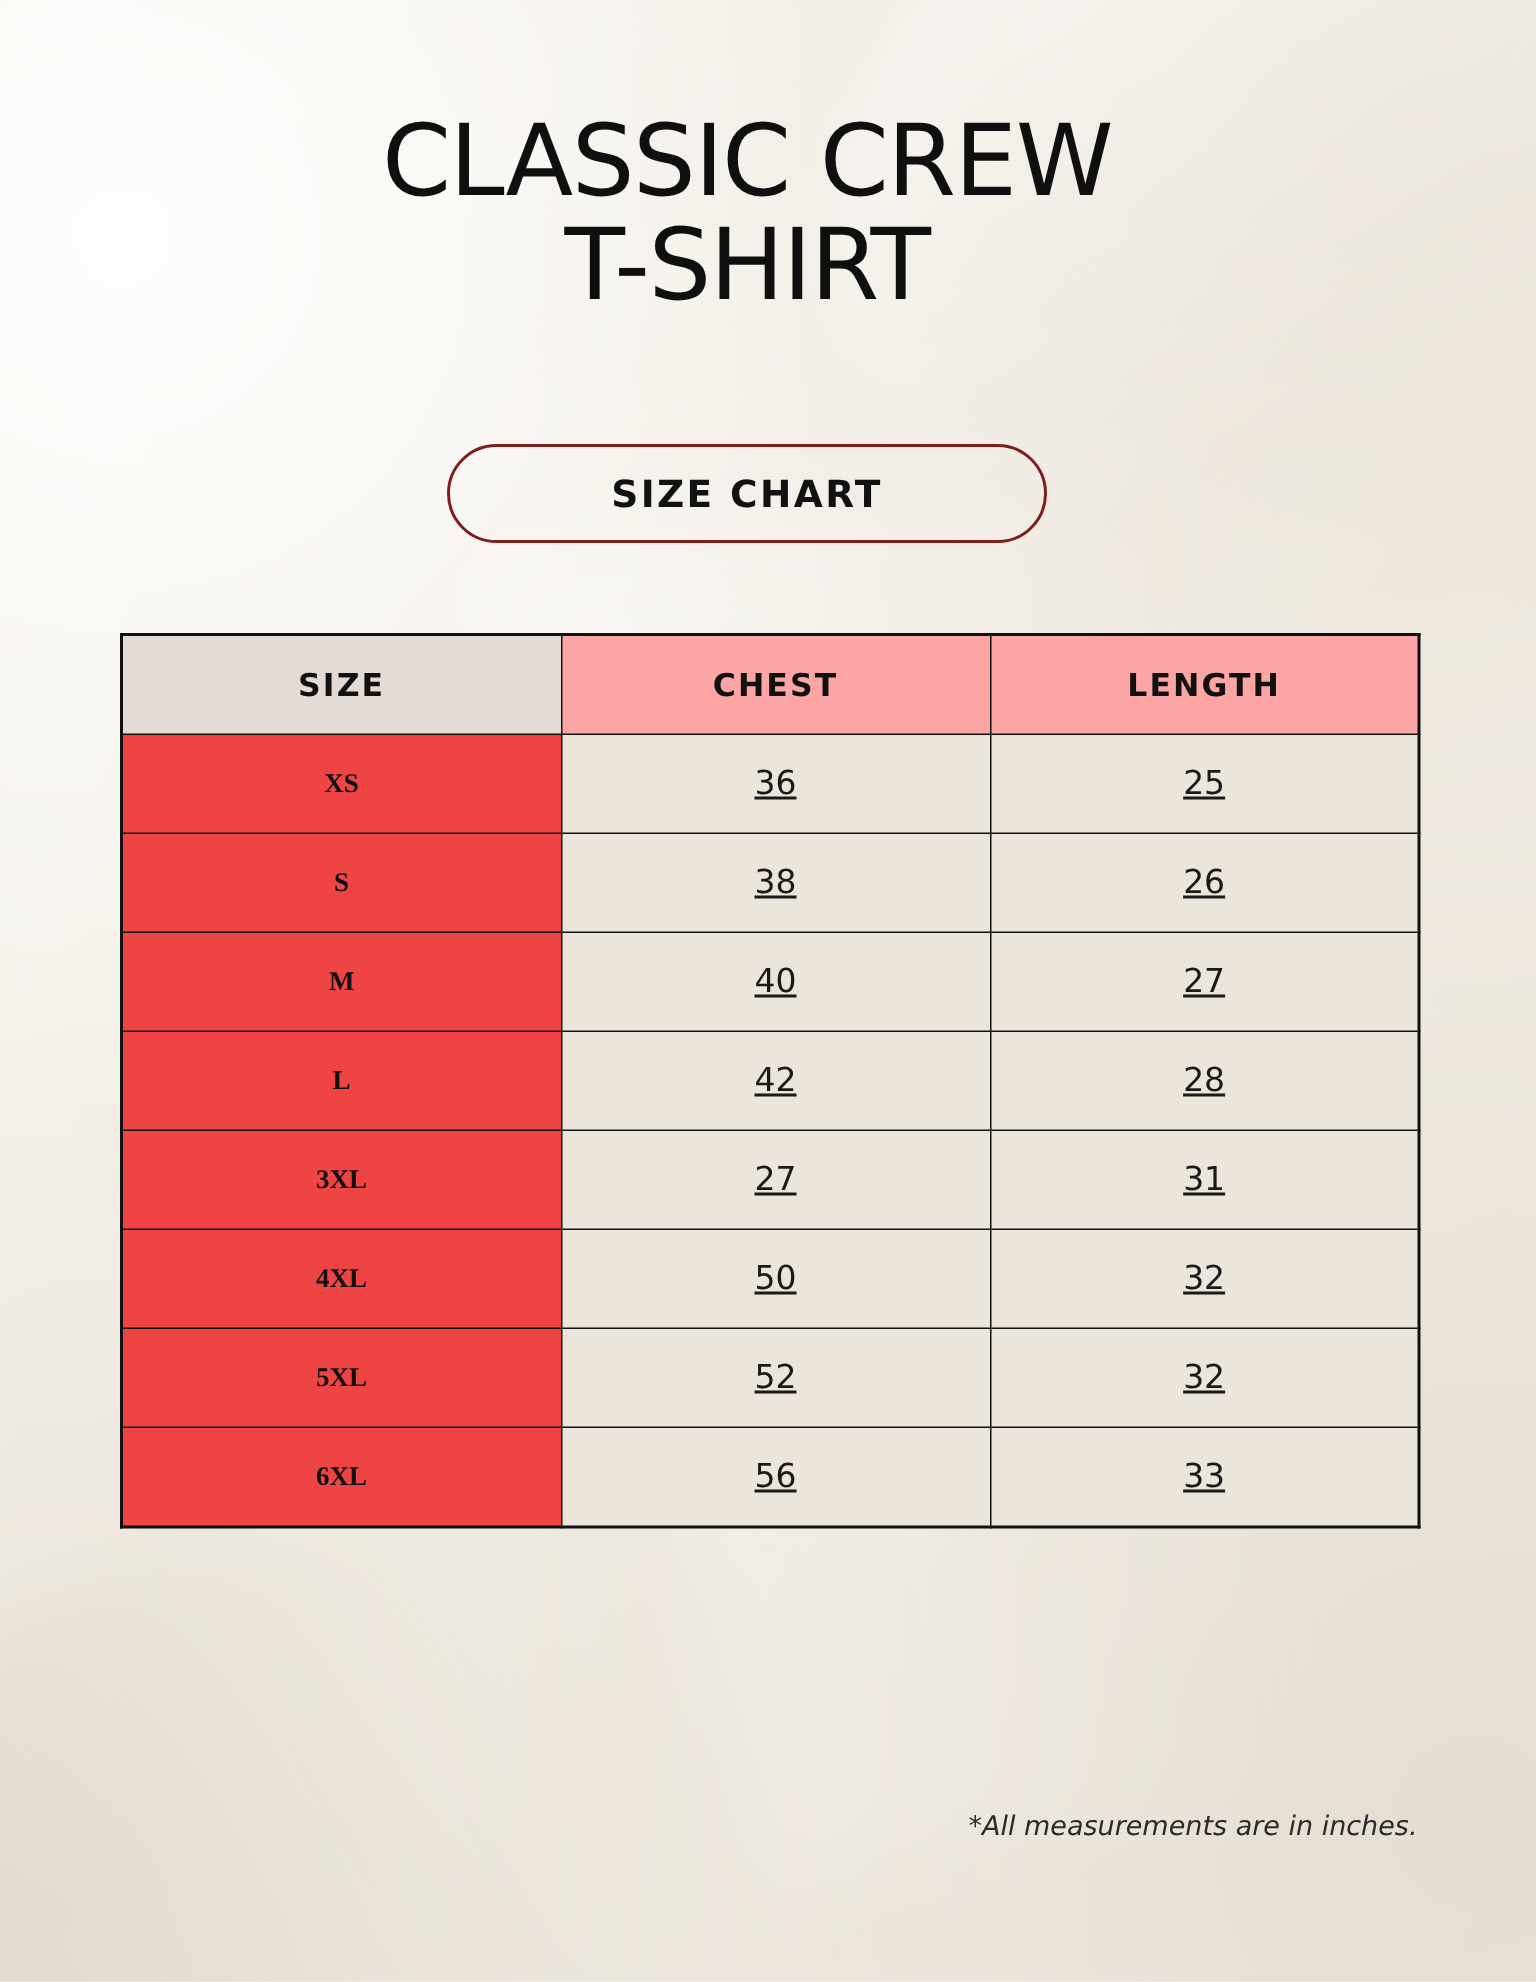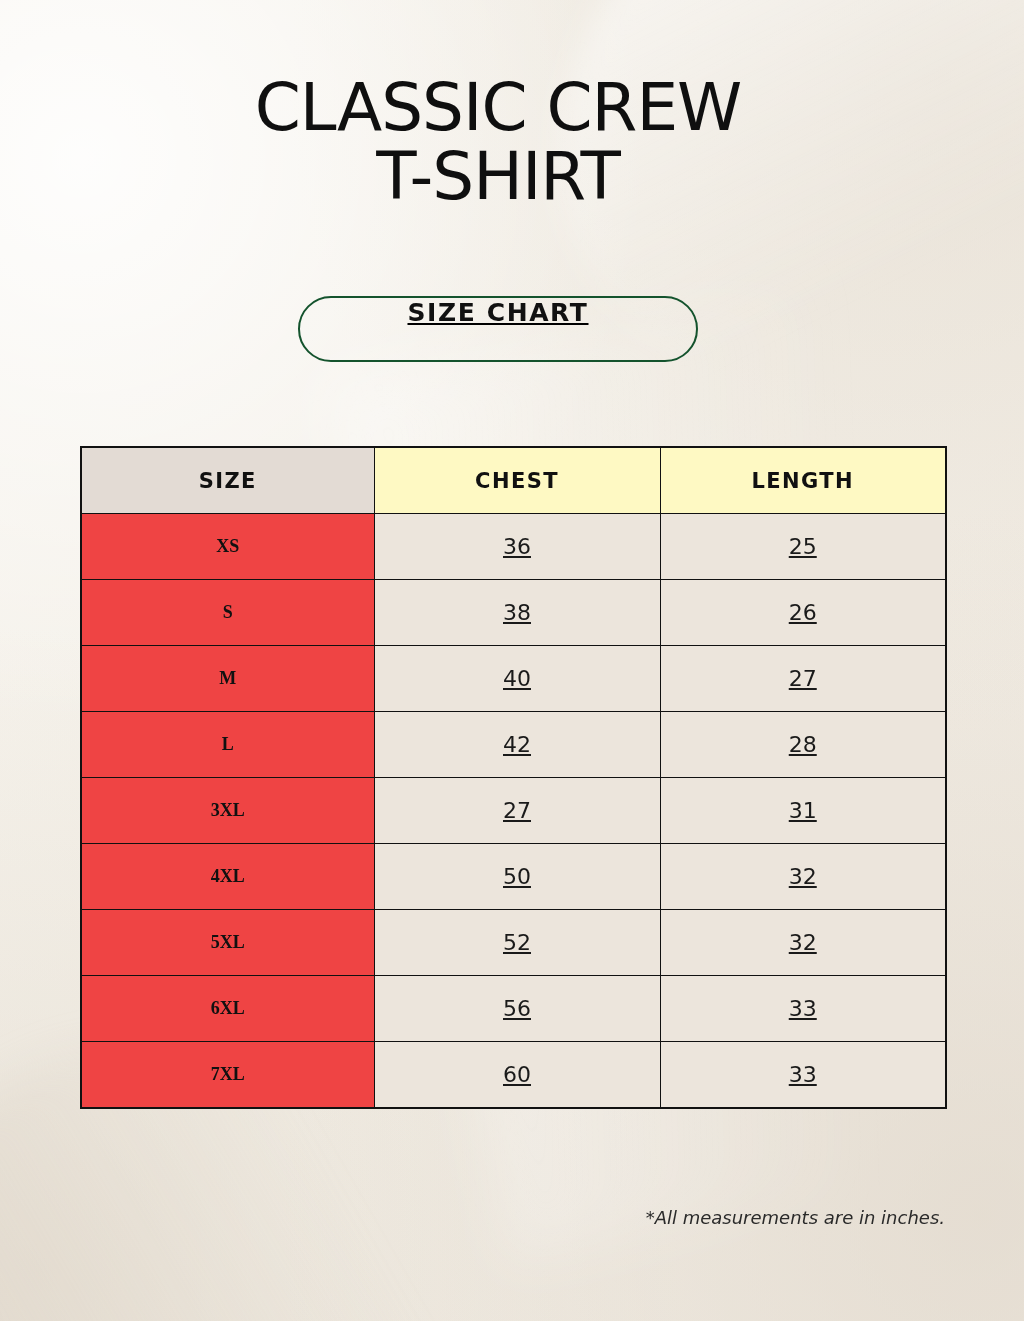--- a/index.html
+++ b/index.html
@@ -77,41 +77,40 @@
     white-space: pre-line;
   }
 
   .pill {
     position: absolute;
     top: 296px;
     left: 50%;
     transform: translateX(-50%);
     width: 396px;
     height: 62px;
-    border: 2px solid #14532d;
+    border: 2px solid #7f1d1d;
     border-radius: 34px;
     display: flex;
+    align-items: center;
     justify-content: center;
     background: transparent;
-    text-decoration: underline;
   }
   .pill span {
     font-size: 25px;
     letter-spacing: 1.6px;
     font-weight: 700;
     color: #111;
     font-family: "DejaVu Sans", sans-serif;
   }
 
   .table-wrap {
     position: absolute;
     top: 422px;
     left: 80px;
     width: 865px;
-    margin-top: 24px;
   }
   table.size-table {
     width: 865px;
     border-collapse: collapse;
     table-layout: fixed;
     border: 2px solid #111;
   }
   table.size-table td, table.size-table th {
     border: 1px solid #111;
     height: 65px;
@@ -124,21 +123,21 @@
 
   thead th {
     font-size: 21px;
     letter-spacing: 1.4px;
     font-weight: 700;
     color: #111;
     font-family: "DejaVu Sans", sans-serif;
     height: 68px;
   }
   th.h-size { background: #e3dbd4; }
-  th.h-meas { background: #fef9c3; }
+  th.h-meas { background: #fca5a5; }
 
   tbody td.size-cell {
     background: #ef4444;
     font-size: 18px;
     font-weight: 700;
     color: #111;
     font-family: Liberation Serif, serif;
   }
   tbody td.val-cell {
     background: #ece5dc;
@@ -226,24 +225,19 @@
         <tr>
           <td class="size-cell">5XL</td>
           <td class="val-cell">52</td>
           <td class="val-cell">32</td>
         </tr>
         <tr>
           <td class="size-cell">6XL</td>
           <td class="val-cell">56</td>
           <td class="val-cell">33</td>
         </tr>
-        <tr>
-          <td class="size-cell">7XL</td>
-          <td class="val-cell">60</td>
-          <td class="val-cell">33</td>
-        </tr>
       </tbody>
     </table>
   </div>
 
   <div class="footnote">*All measurements are in inches.</div>
 
 </div>
 
 </body></html>

